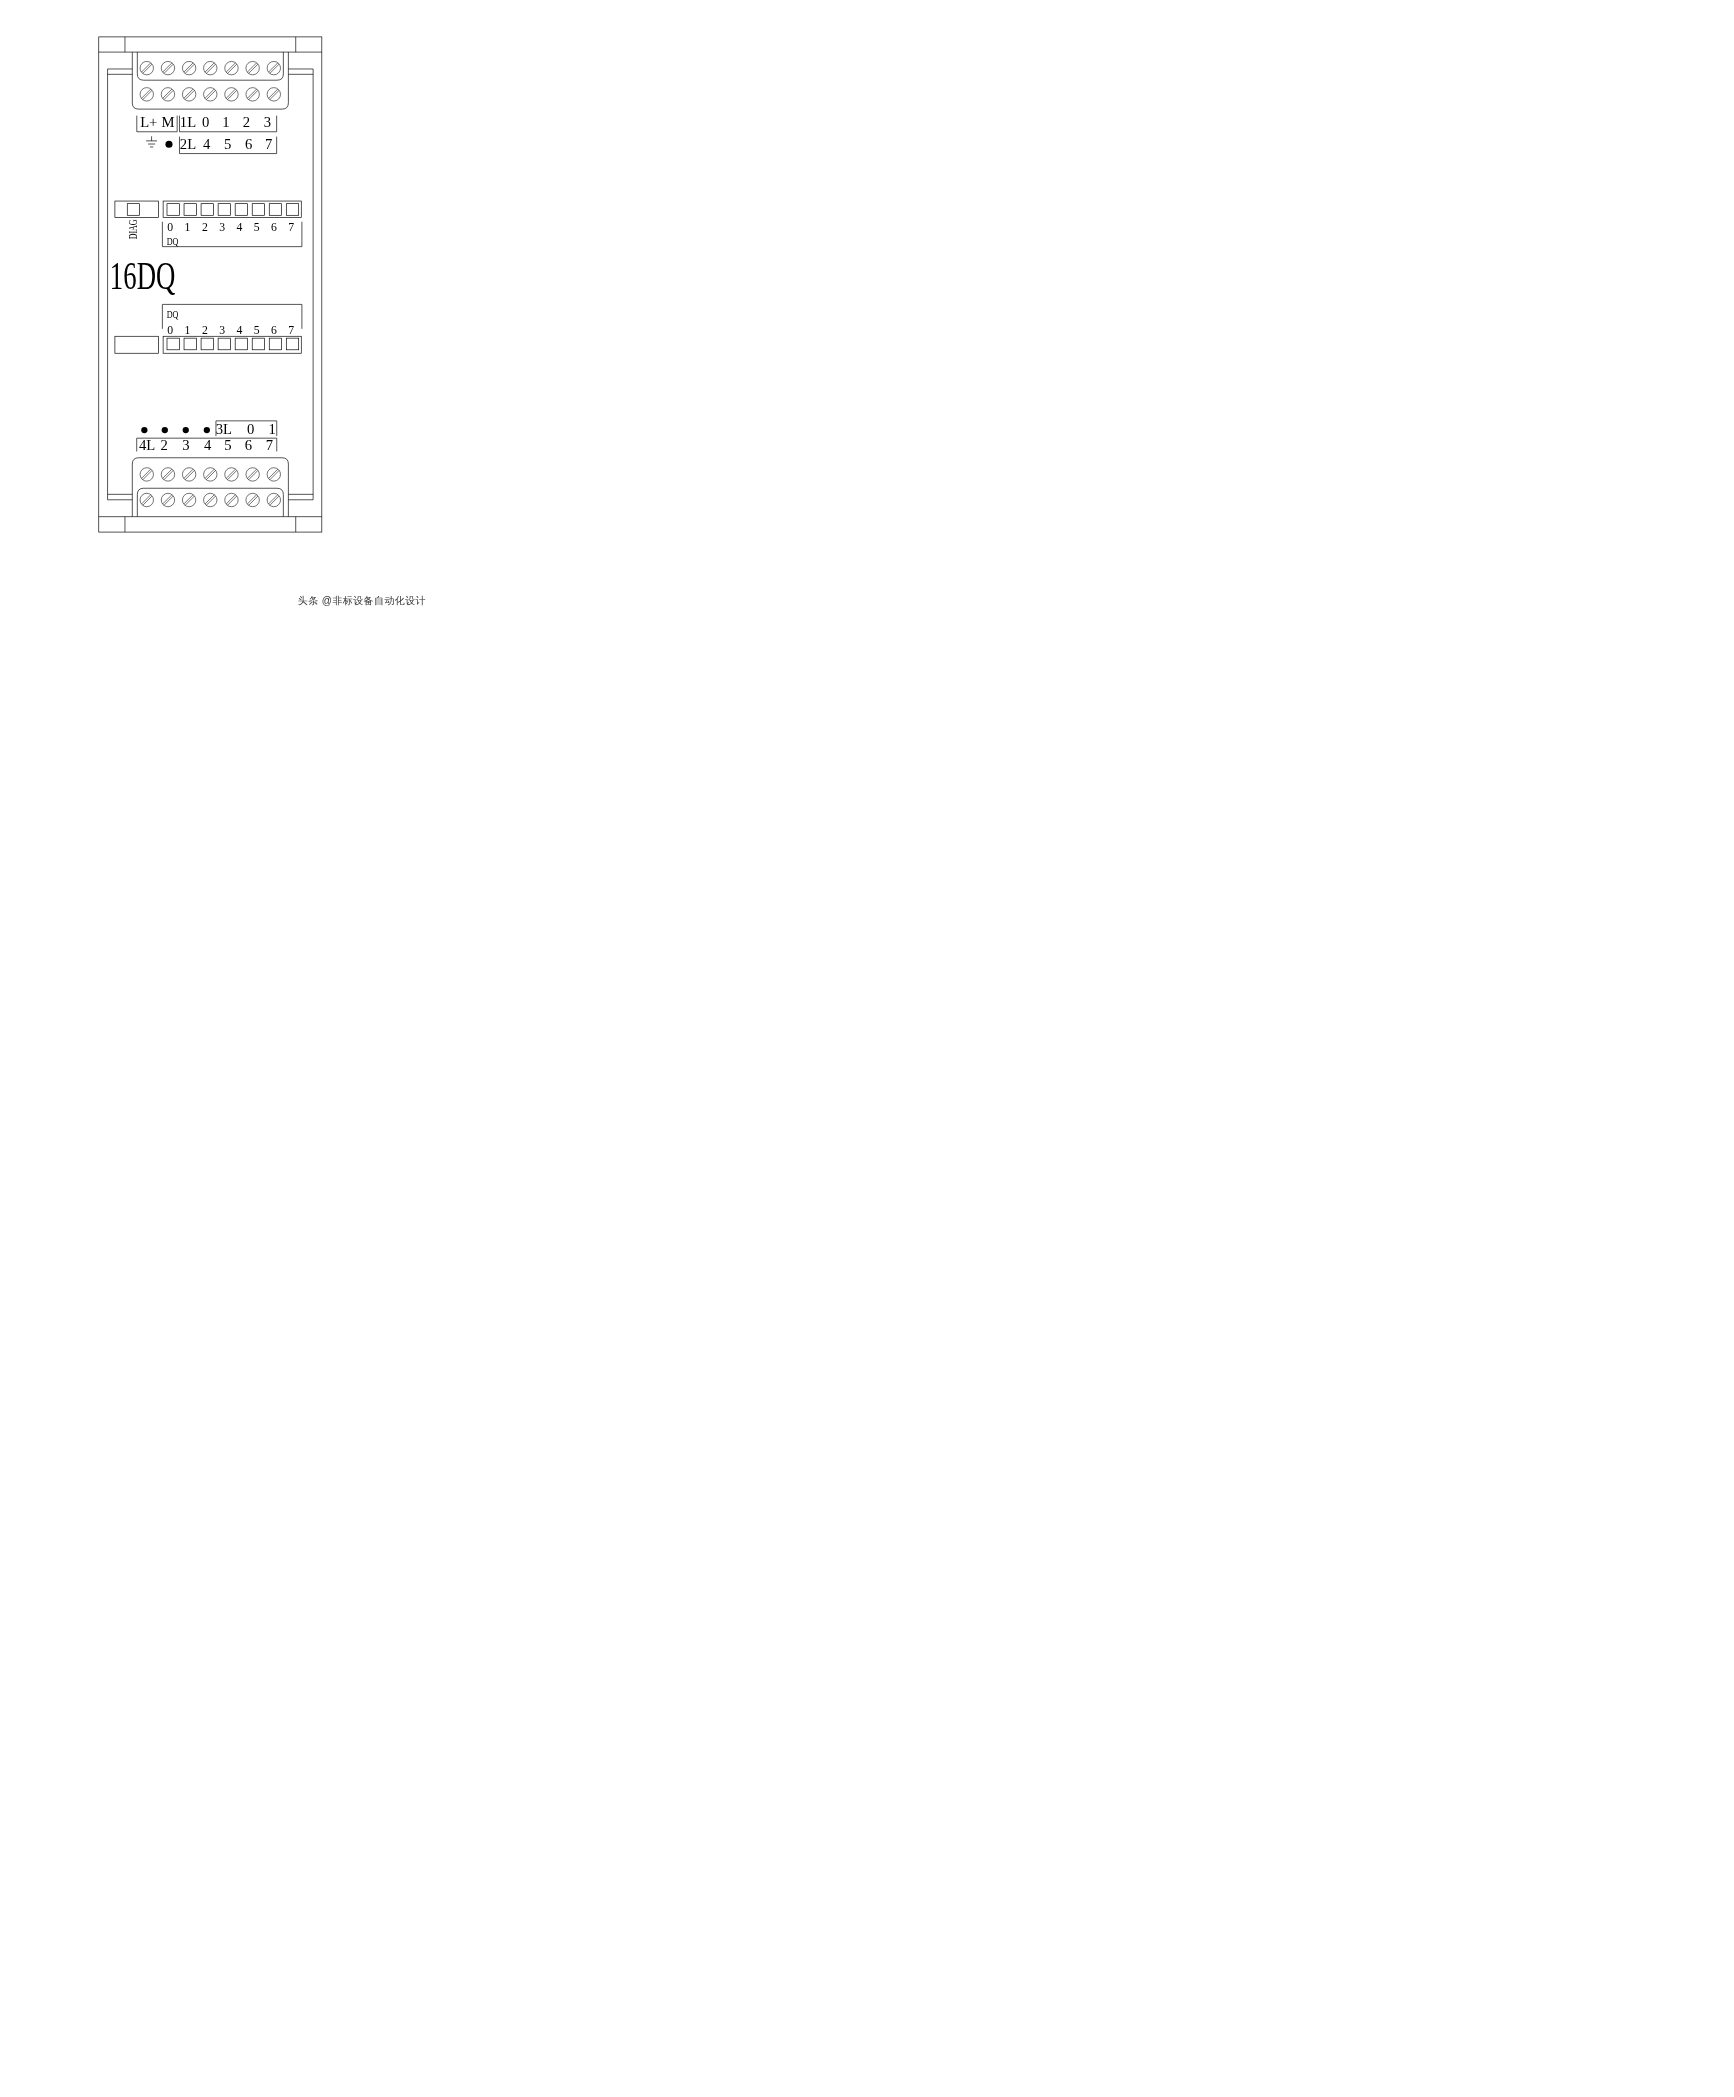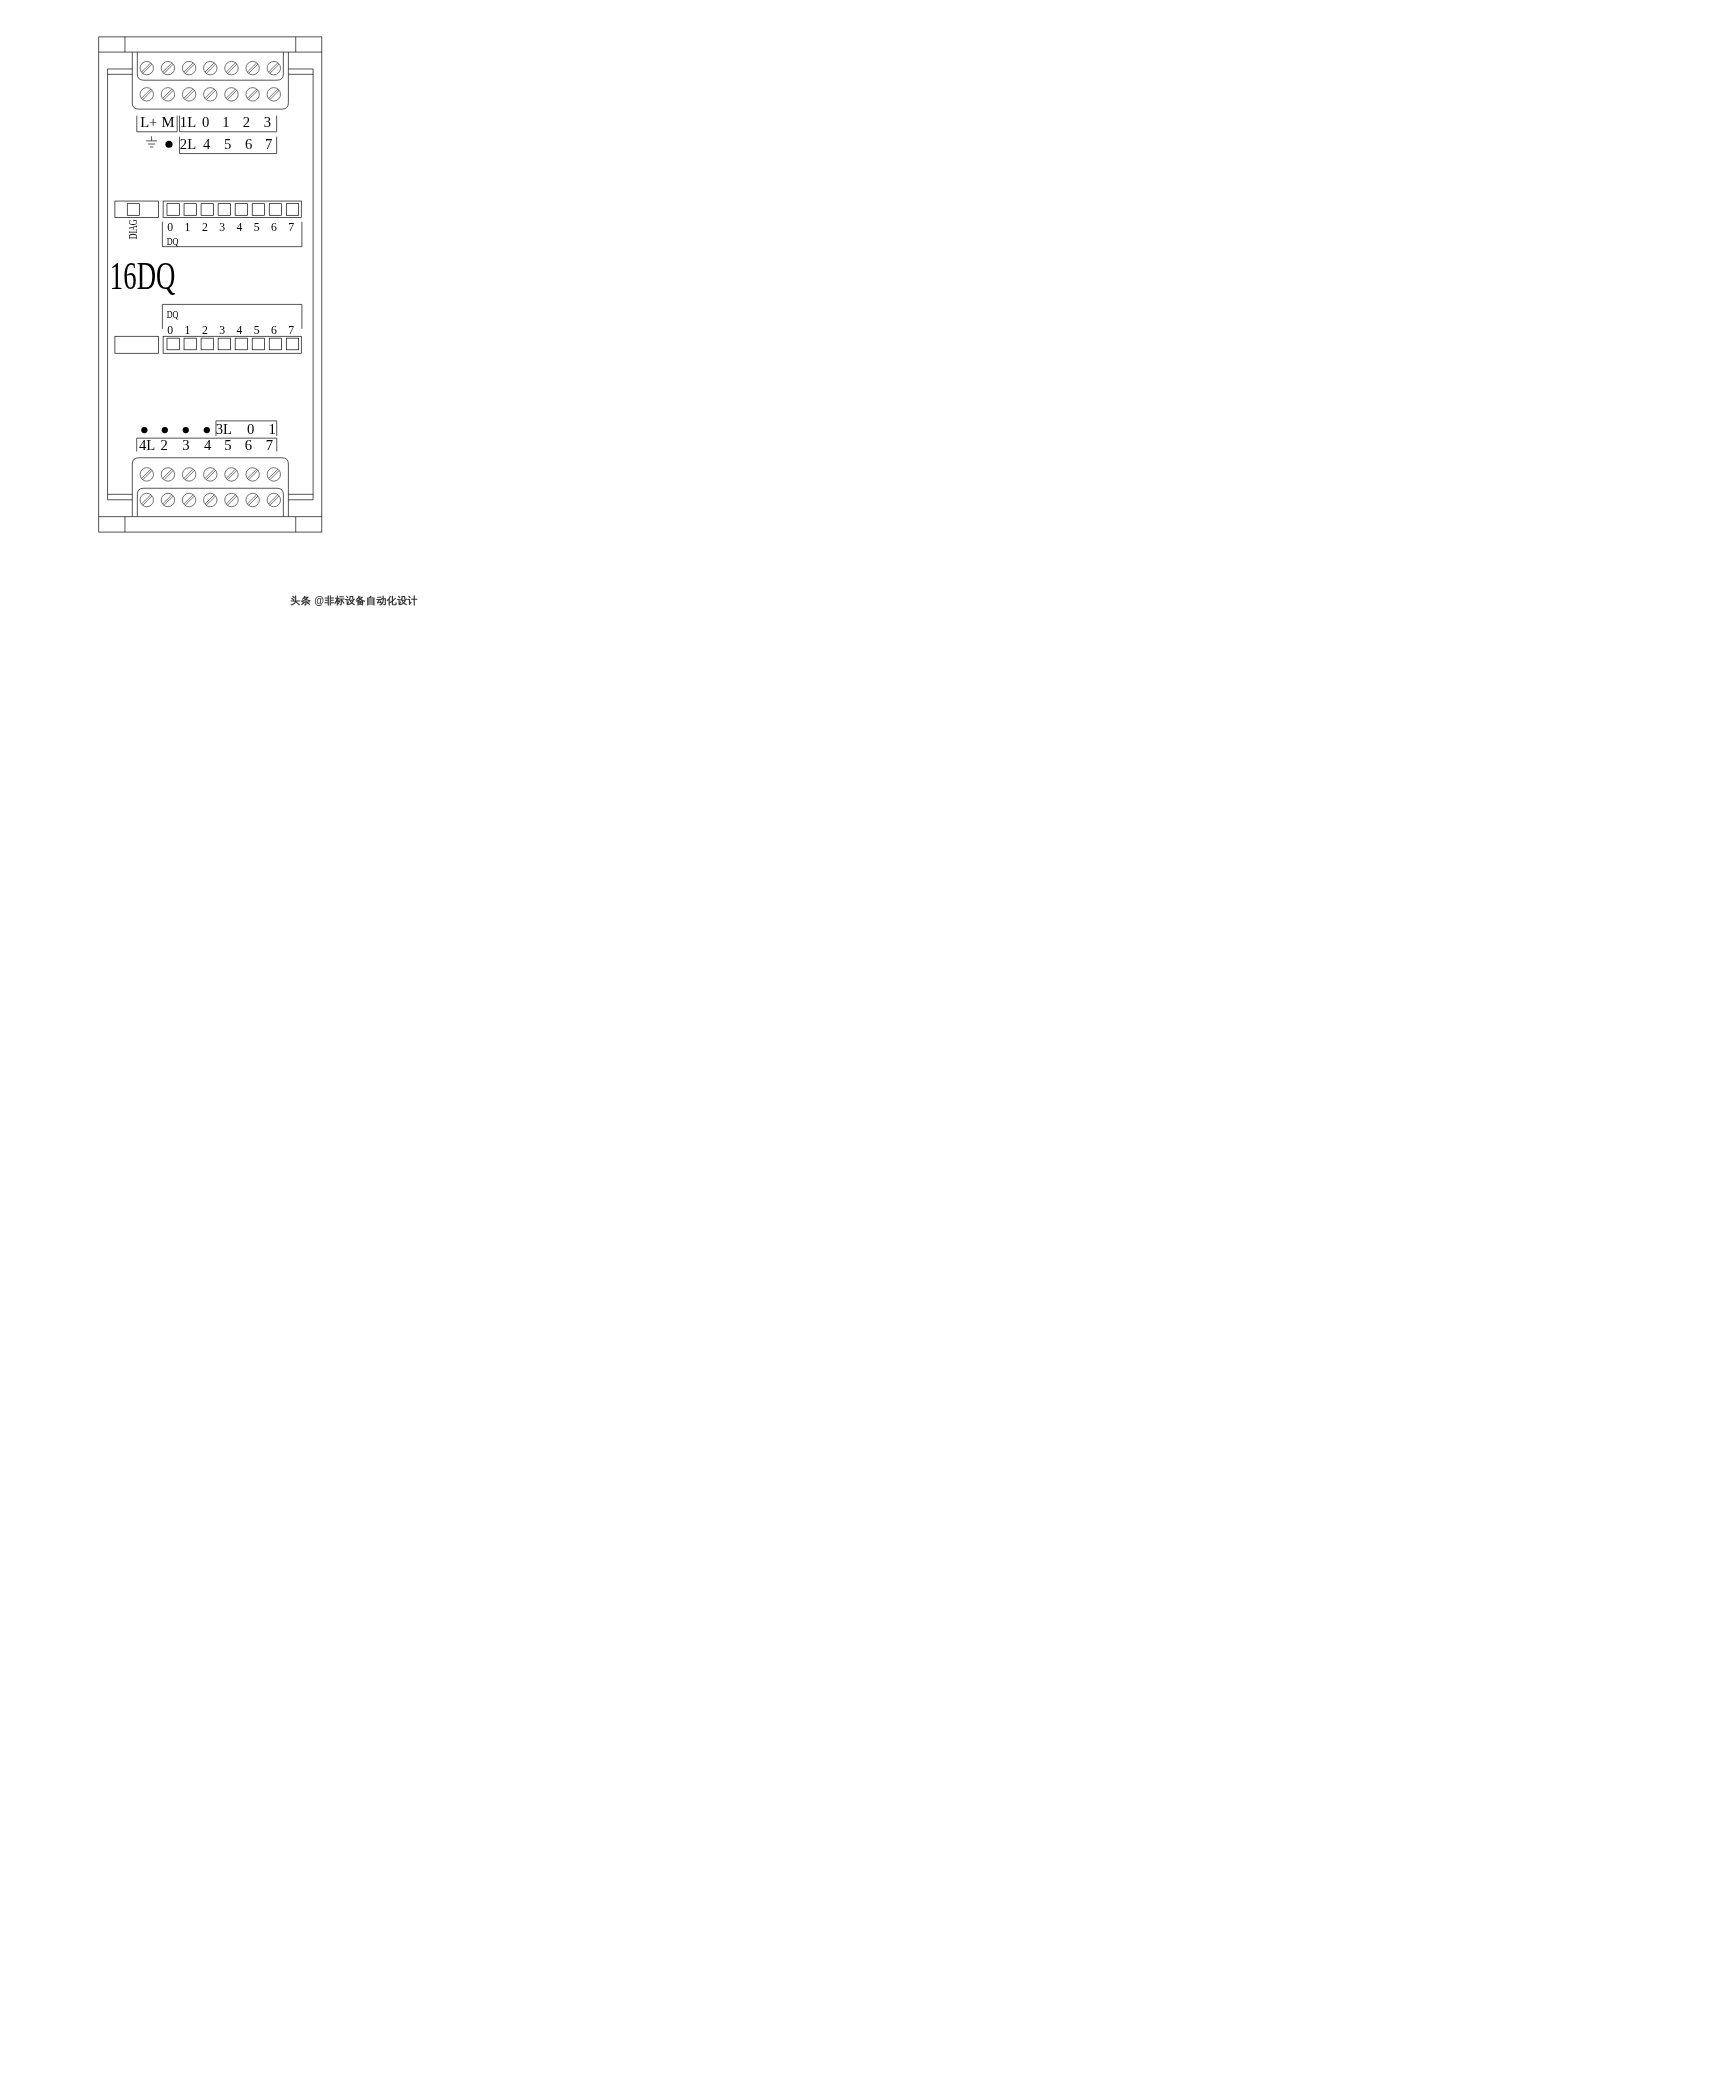--- a/index.html
+++ b/index.html
@@ -8,22 +8,22 @@
   svg{position:absolute;left:0;top:0;}
   .ln{fill:none;stroke:#000;stroke-width:1.6px;}
   .thin{fill:none;stroke:#000;stroke-width:1.3px;}
   .blk{fill:#000;stroke:none;}
   text{fill:#000;stroke:none;font-family:"Liberation Serif",serif;}
   .t35{font-size:35px;}
   .t28{font-size:28px;}
   .t26{font-size:26px;}
   .t30{font-size:30px;}
   .big{font-size:98px;}
-  #watermark{position:absolute;top:594px;right:16px;color:#333333;
-     font-family:"Liberation Sans",sans-serif;font-weight:bold;font-size:10px;letter-spacing:0.4px;}
+  #watermark{position:absolute;top:594px;right:8px;color:#333333;
+     font-family:"Liberation Sans",sans-serif;font-weight:normal;font-size:10px;letter-spacing:0.4px;}
 </style>
 </head>
 <body>
 
 <div id="page">
 <svg width="434" height="613" viewBox="0 0 1034 1462">
   <defs>
     <g id="screw">
       <circle class="thin" cx="0" cy="0" r="16"></circle>
       <line class="thin" x1="-9.4" y1="12.52" x2="12.52" y2="-9.4"></line>

